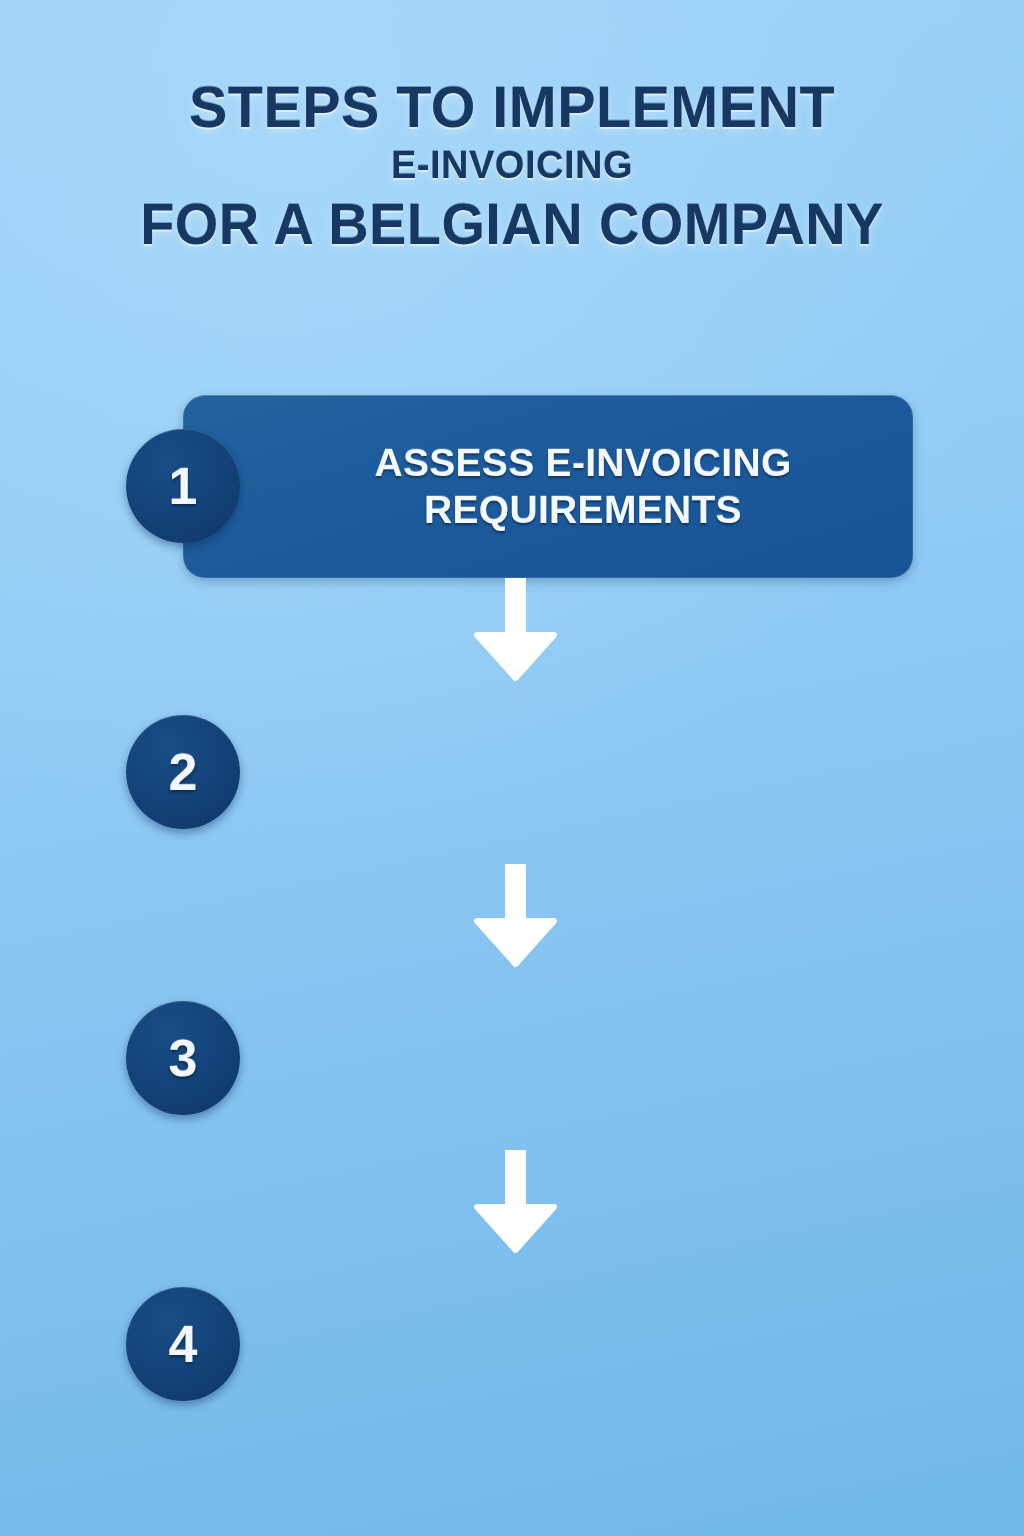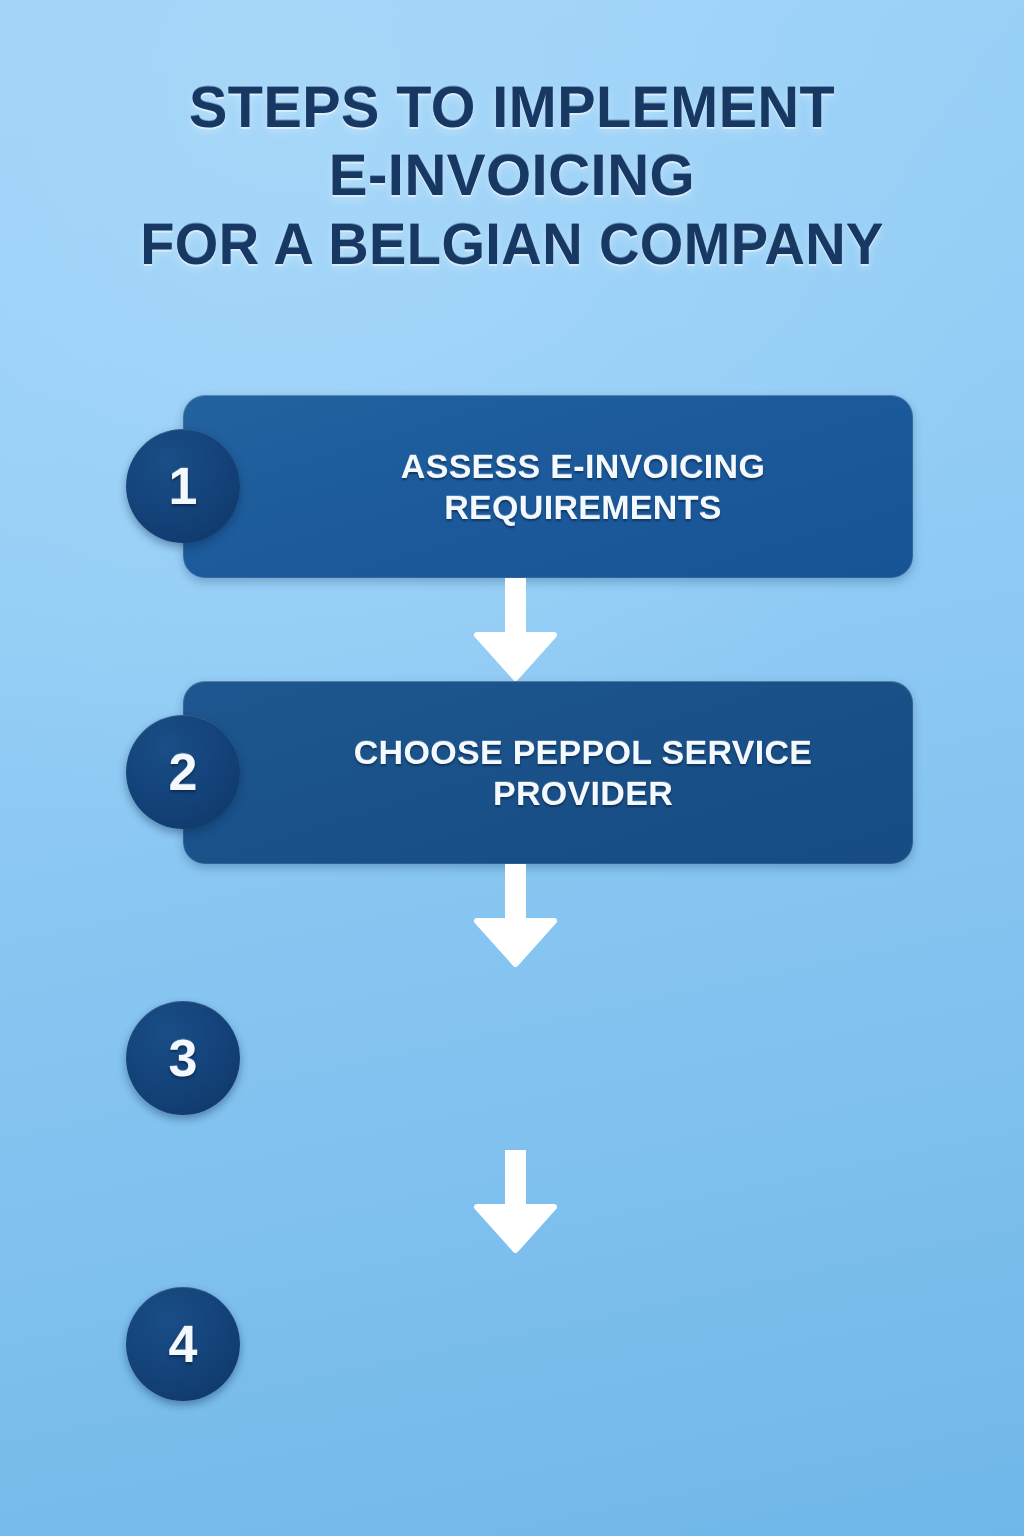--- a/index.html
+++ b/index.html
@@ -44,21 +44,21 @@
       0 2px 0 rgba(255,255,255,0.50),
       0 -1px 0 rgba(10,35,68,0.35),
       0 4px 10px rgba(255,255,255,0.30);
   }
   .title-line.l1 {
     font-size: 58px;
     transform: scaleX(0.99);
     margin-bottom: 10px;
   }
   .title-line.l2 {
-    font-size: 58px;
+    font-size: 38px;
     margin-bottom: 12px;
   }
   .title-line.l3 {
     font-size: 57px;
     transform: scaleX(0.98);
   }
 
   
   .steps {
     position: absolute;
@@ -91,21 +91,21 @@
   .card.c1 { background: linear-gradient(163deg, #22639F 0%, #1C5A9B 45%, #175495 100%); }
   .card.c2 { background: linear-gradient(163deg, #1E578F 0%, #1A5189 45%, #164B83 100%); }
   .card.c3 { background: linear-gradient(163deg, #1C5191 0%, #1A4D8A 45%, #164782 100%); }
   .card.c4 { background: linear-gradient(163deg, #1A4C82 0%, #17477C 45%, #144276 100%); }
 
   .card-label {
     width: 560px;
     margin-left: 70px;
     text-align: center;
     color: #F4F9FE;
-    font-size: 34px;
+    font-size: 39px;
     font-weight: 700;
     line-height: 1.18;
     text-transform: uppercase;
     letter-spacing: 0.3px;
     text-shadow:
       0 2px 2px rgba(6,28,58,0.55),
       0 -1px 0 rgba(255,255,255,0.22);
   }
 
   .badge {
@@ -170,23 +170,20 @@
       </div>
     </div>
 
     <div class="arrow-row">
       <svg class="arrow" viewBox="0 0 1024 103">
         <path d="M508 0 L523 0 L523 57 L554 57 L515.5 100 L477 57 L508 57 Z" fill="#FFFFFF" stroke="#FFFFFF" stroke-width="6" stroke-linejoin="round"></path>
       </svg>
     </div>
 
     <div class="step-row">
-      <div class="card c2">
-        <div class="card-label">CHOOSE PEPPOL SERVICE PROVIDER</div>
-      </div>
       <div class="badge">
         <span class="badge-num">2</span>
       </div>
     </div>
 
     <div class="arrow-row">
       <svg class="arrow" viewBox="0 0 1024 103">
         <path d="M508 0 L523 0 L523 57 L554 57 L515.5 100 L477 57 L508 57 Z" fill="#FFFFFF" stroke="#FFFFFF" stroke-width="6" stroke-linejoin="round"></path>
       </svg>
     </div>

